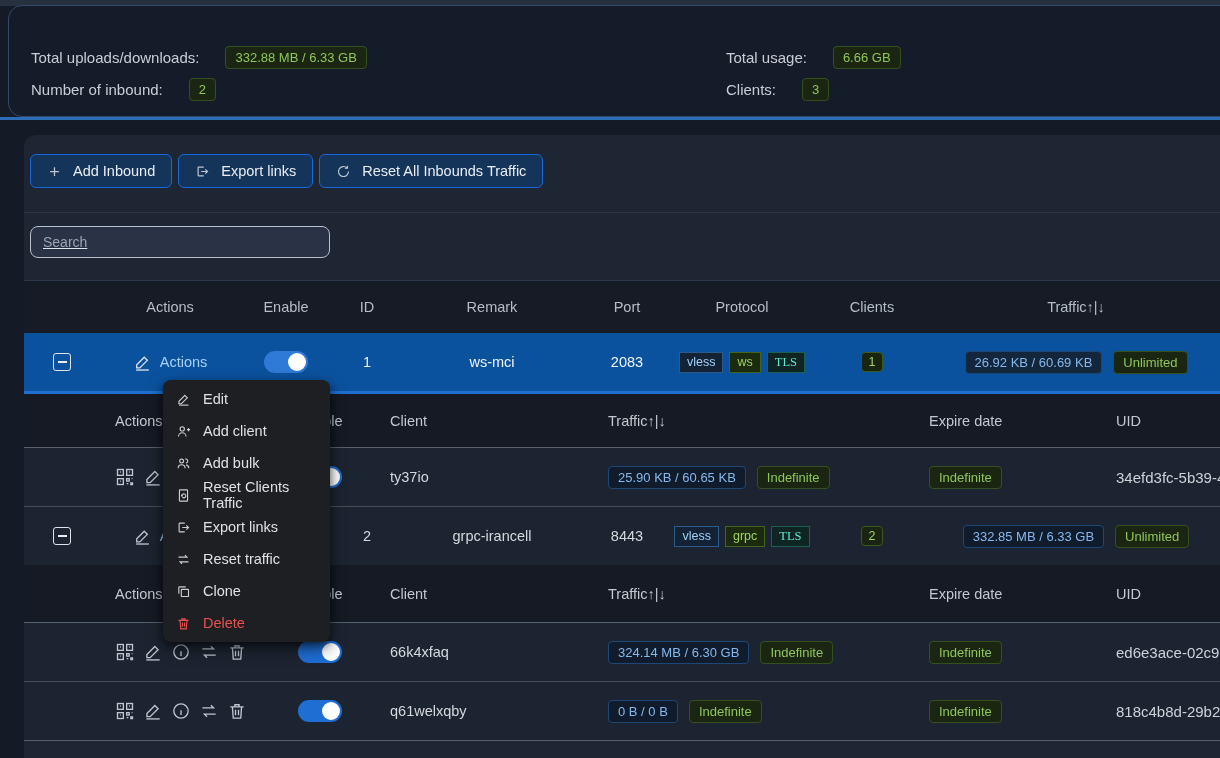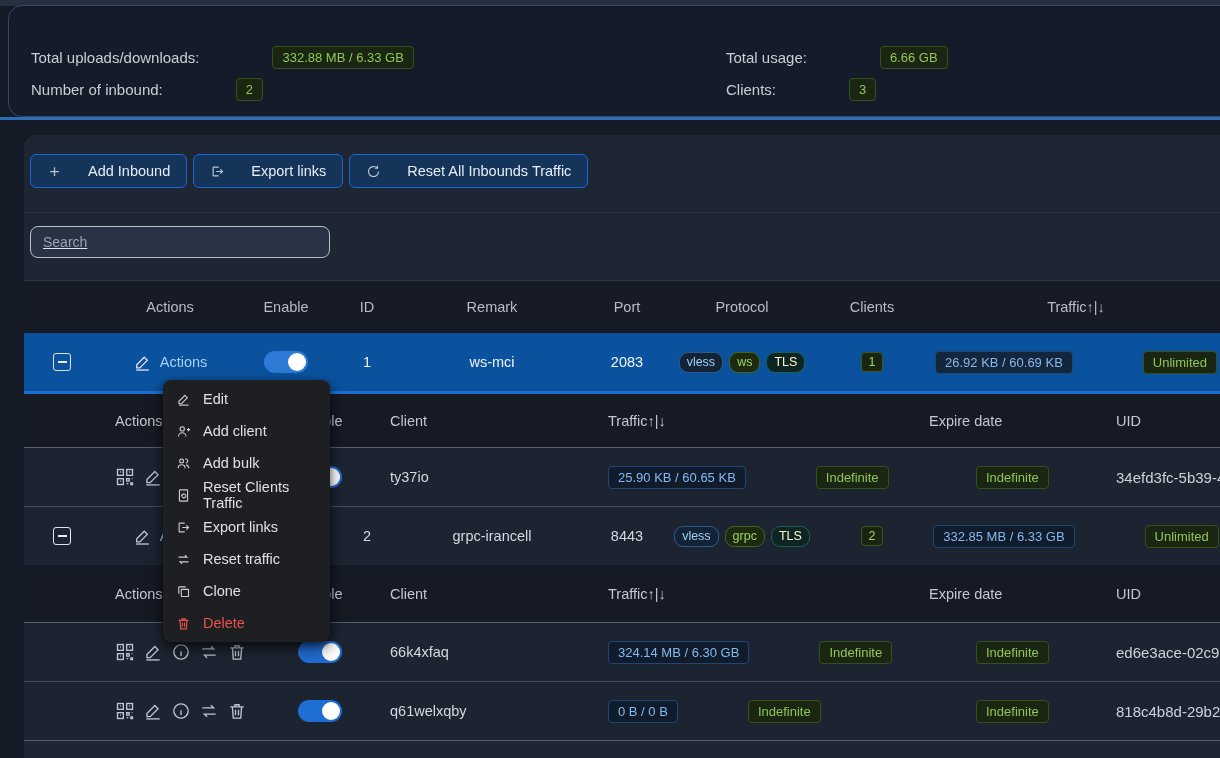--- a/index.html
+++ b/index.html
@@ -13,39 +13,39 @@
   .stats-card{
     position:absolute;left:8px;top:5px;width:1300px;height:112px;
     background:#151c29;border:1px solid #33496d;border-radius:14px;
     box-sizing:border-box;
   }
   .stat{position:absolute;display:flex;align-items:center;gap:26px;color:#c9ced6;font-size:15px;}
   .blue-line{position:absolute;left:0;top:117px;width:1220px;height:3px;background:#2d6db8;}
   
   .badge-green{
     display:inline-block;background:#1a2612;border:1px solid #33511f;color:#8fc65a;
-    border-radius:4px;padding:2px 9px;font-size:13px;line-height:17px;white-space:nowrap;margin-left:47px;
+    border-radius:4px;padding:2px 9px;font-size:13px;line-height:17px;white-space:nowrap;
   }
   .badge-blue{
     display:inline-block;background:#101c2c;border:1px solid #1d4876;color:#85b8ed;
     border-radius:4px;padding:2px 9px;font-size:13px;line-height:17px;white-space:nowrap;
   }
-  .tag{display:inline-block;border-radius:9px;padding:1px 7px;font-size:12.5px;line-height:17px;white-space:nowrap;}
+  .tag{display:inline-block;border-radius:0;padding:1px 7px;font-size:12.5px;line-height:17px;white-space:nowrap;}
   .tag-blue{background:#132335;border:1px solid #2b5b8a;color:#9fd0f7;}
   .tag-green{background:#1c2a10;border:1px solid #41641f;color:#9ed45f;}
-  .tag-cyan{background:#0f2523;border:1px solid #1c5f55;color:#fef9c3;}
+  .tag-cyan{background:#0f2523;border:1px solid #1c5f55;color:#5eead4;font-family:Liberation Serif, serif;}
   .count-badge{
     display:inline-block;background:#1a2511;border:1px solid #3c5a1e;color:#9ed45f;
     border-radius:4px;padding:1px 6px;font-size:12.5px;line-height:16px;min-width:8px;text-align:center;
   }
   
   .main-card{position:absolute;left:24px;top:135px;width:1300px;height:640px;background:#1e2533;border-radius:12px 0 0 0;}
   .toolbar{position:absolute;left:30px;top:154px;display:flex;gap:6px;}
   .btn{
-    display:flex;align-items:center;gap:26px;height:32px;padding:16px 16px;
+    display:flex;align-items:center;gap:11px;height:32px;padding:16px 16px;
     background:#15345a;border:1px solid #1668dc;border-radius:6px;
     color:#e8eef6;font-size:14.5px;cursor:pointer;font-family:inherit;
   }
   .btn svg{flex:none;}
   .toolbar-divider{position:absolute;left:24px;top:212px;width:1196px;height:1px;background:#2b3444;}
   .search-input{
     position:absolute;left:30px;top:226px;width:300px;height:32px;box-sizing:border-box;
     background:#2a3245;border:1px solid #b9c2cc;border-radius:8px;padding:0 12px;
     color:#dfe4ea;font-size:14px;font-family:inherit;outline:none;text-decoration:underline;
   }
@@ -62,21 +62,21 @@
   .subhead{height:57px;background:#151a24;border-bottom:1px solid #57606d;color:#c3c8d0;font-size:14.5px;}
   .subhead-accent{border-top:3px solid #1e6fd0;box-sizing:border-box;}
   .subrow{height:58px;background:#1d2431;border-bottom:1px solid #454e5a;color:#d4d9df;font-size:14.5px;}
   .subrow-last{border-bottom:1px solid #57606d;}
   .pad15{padding-left:15px;}
   .pad20{padding-left:20px;}
   .pad8{padding-left:8px;}
   .pad14{padding-left:14px;}
   .pad16{padding-left:16px;}
   .uid{font-size:15px;color:#ccd2d9;}
-  .traffic-group{display:flex;align-items:center;gap:23px;}
+  .traffic-group{display:flex;align-items:center;gap:11px;}
   
   .checkbox{
     width:16px;height:16px;border:1.6px solid #dfe3e8;border-radius:3px;
     display:flex;align-items:center;justify-content:center;background:transparent;cursor:pointer;
   }
   .checkbox .minus{width:9px;height:2px;background:#e8ecf0;}
   .switch{width:44px;height:22px;border-radius:11px;background:#1f6ed4;position:relative;flex:none;cursor:pointer;}
   .switch .knob{position:absolute;top:2px;right:2px;width:18px;height:18px;border-radius:50%;background:#fff;}
   .actions-trigger{display:flex;align-items:center;gap:8px;cursor:pointer;}
   .actions-trigger .lbl{color:#a8d0f7;font-size:14.5px;}

